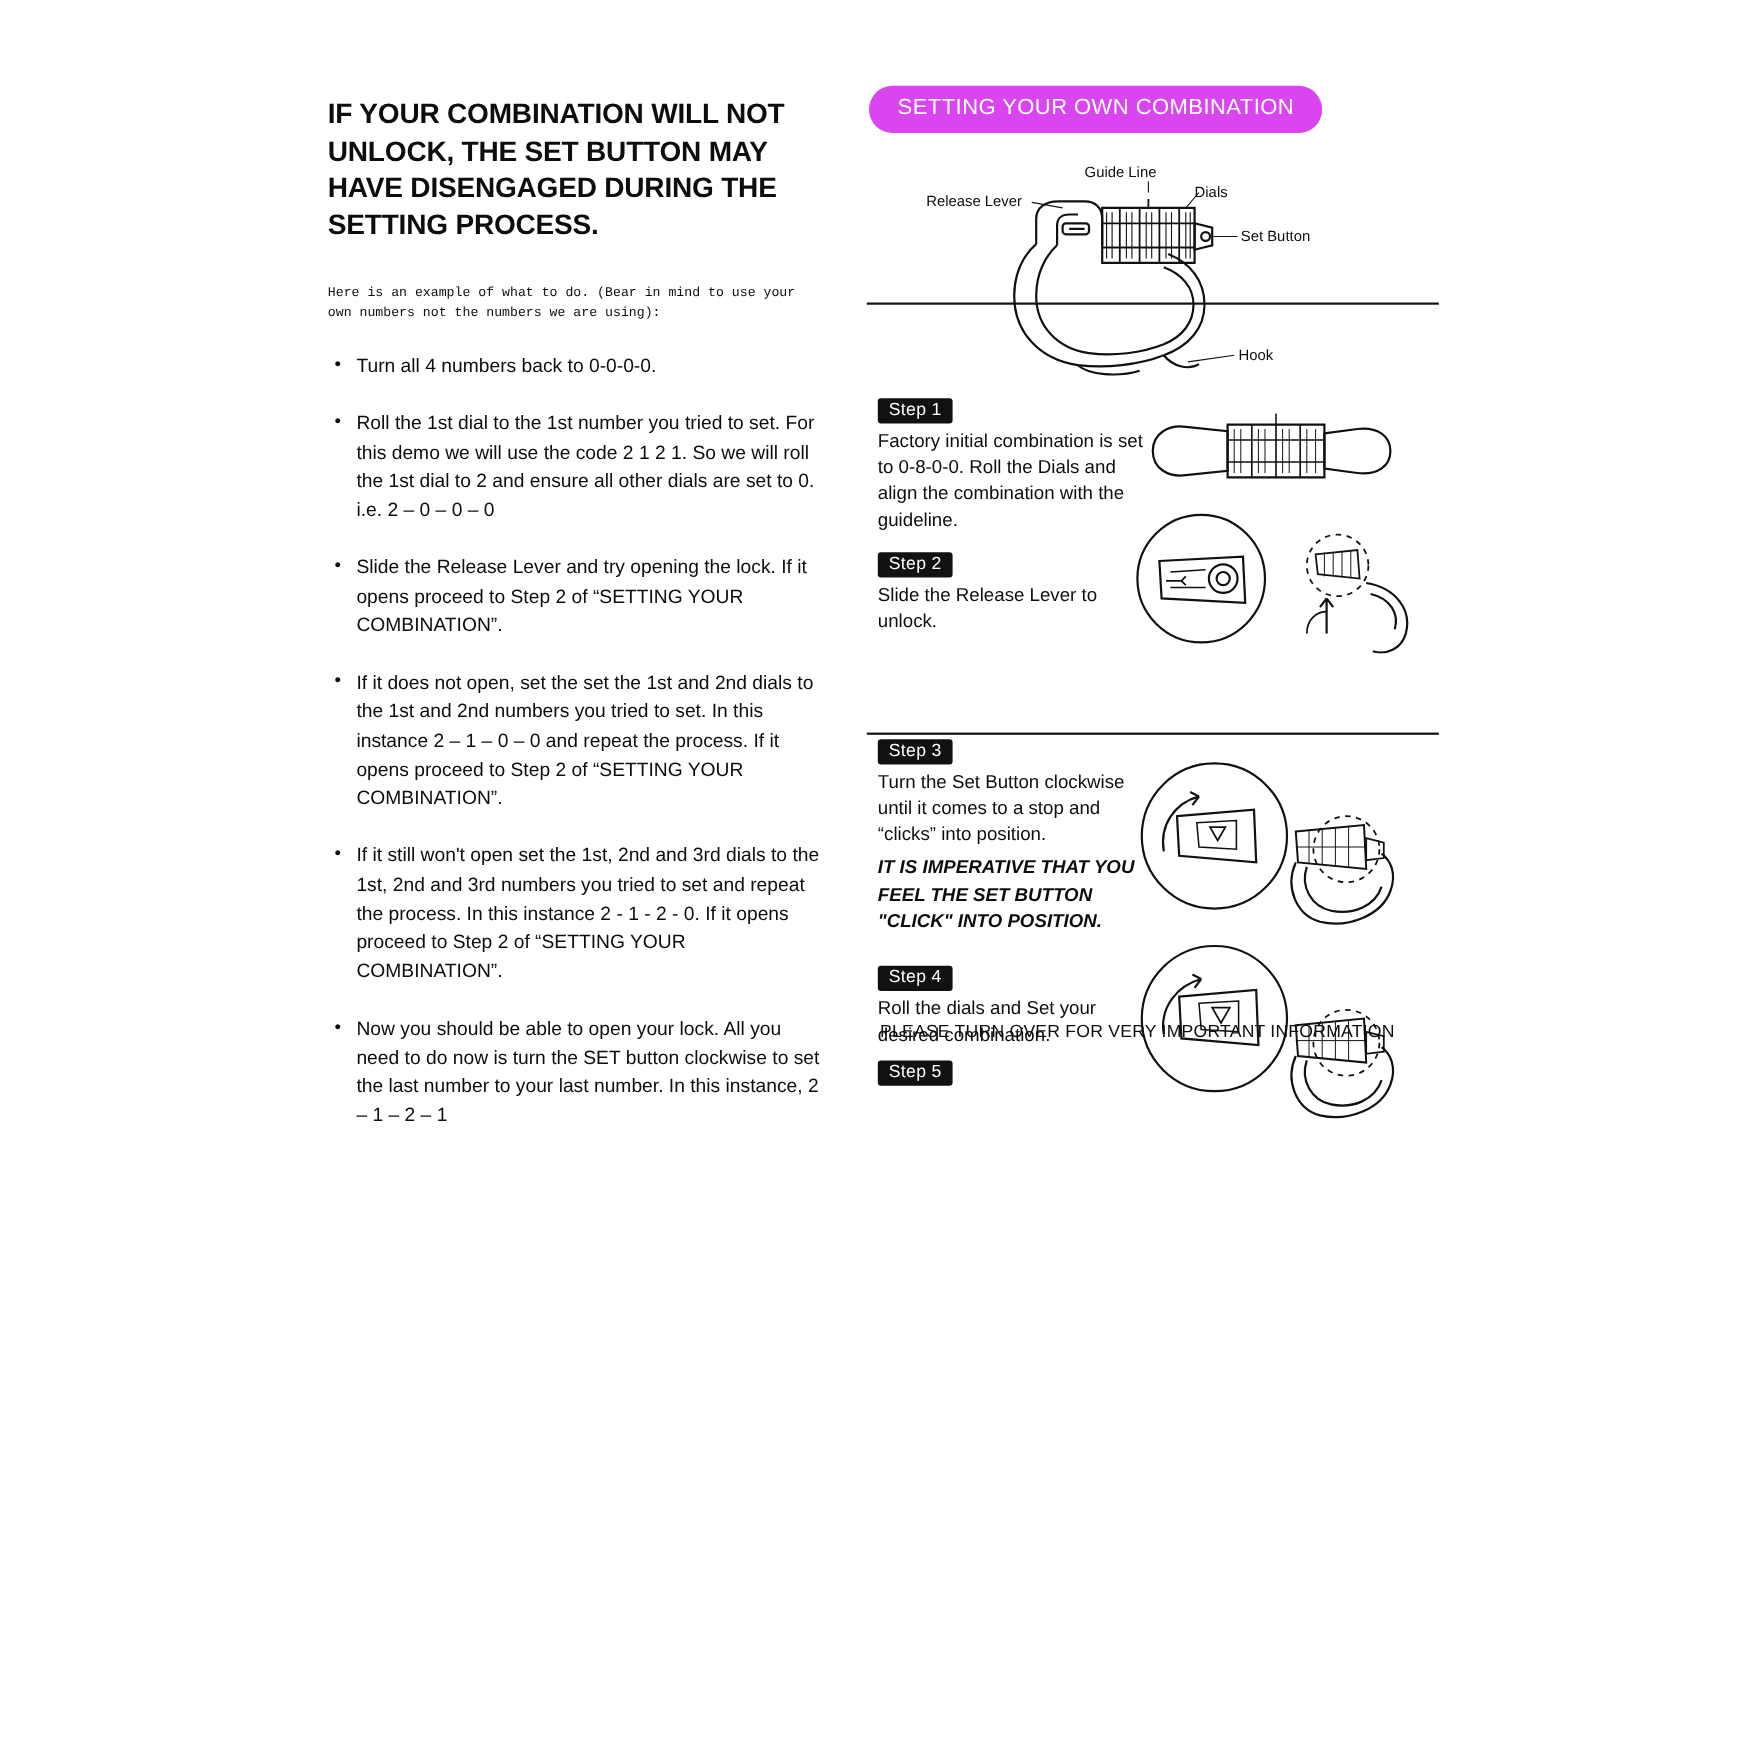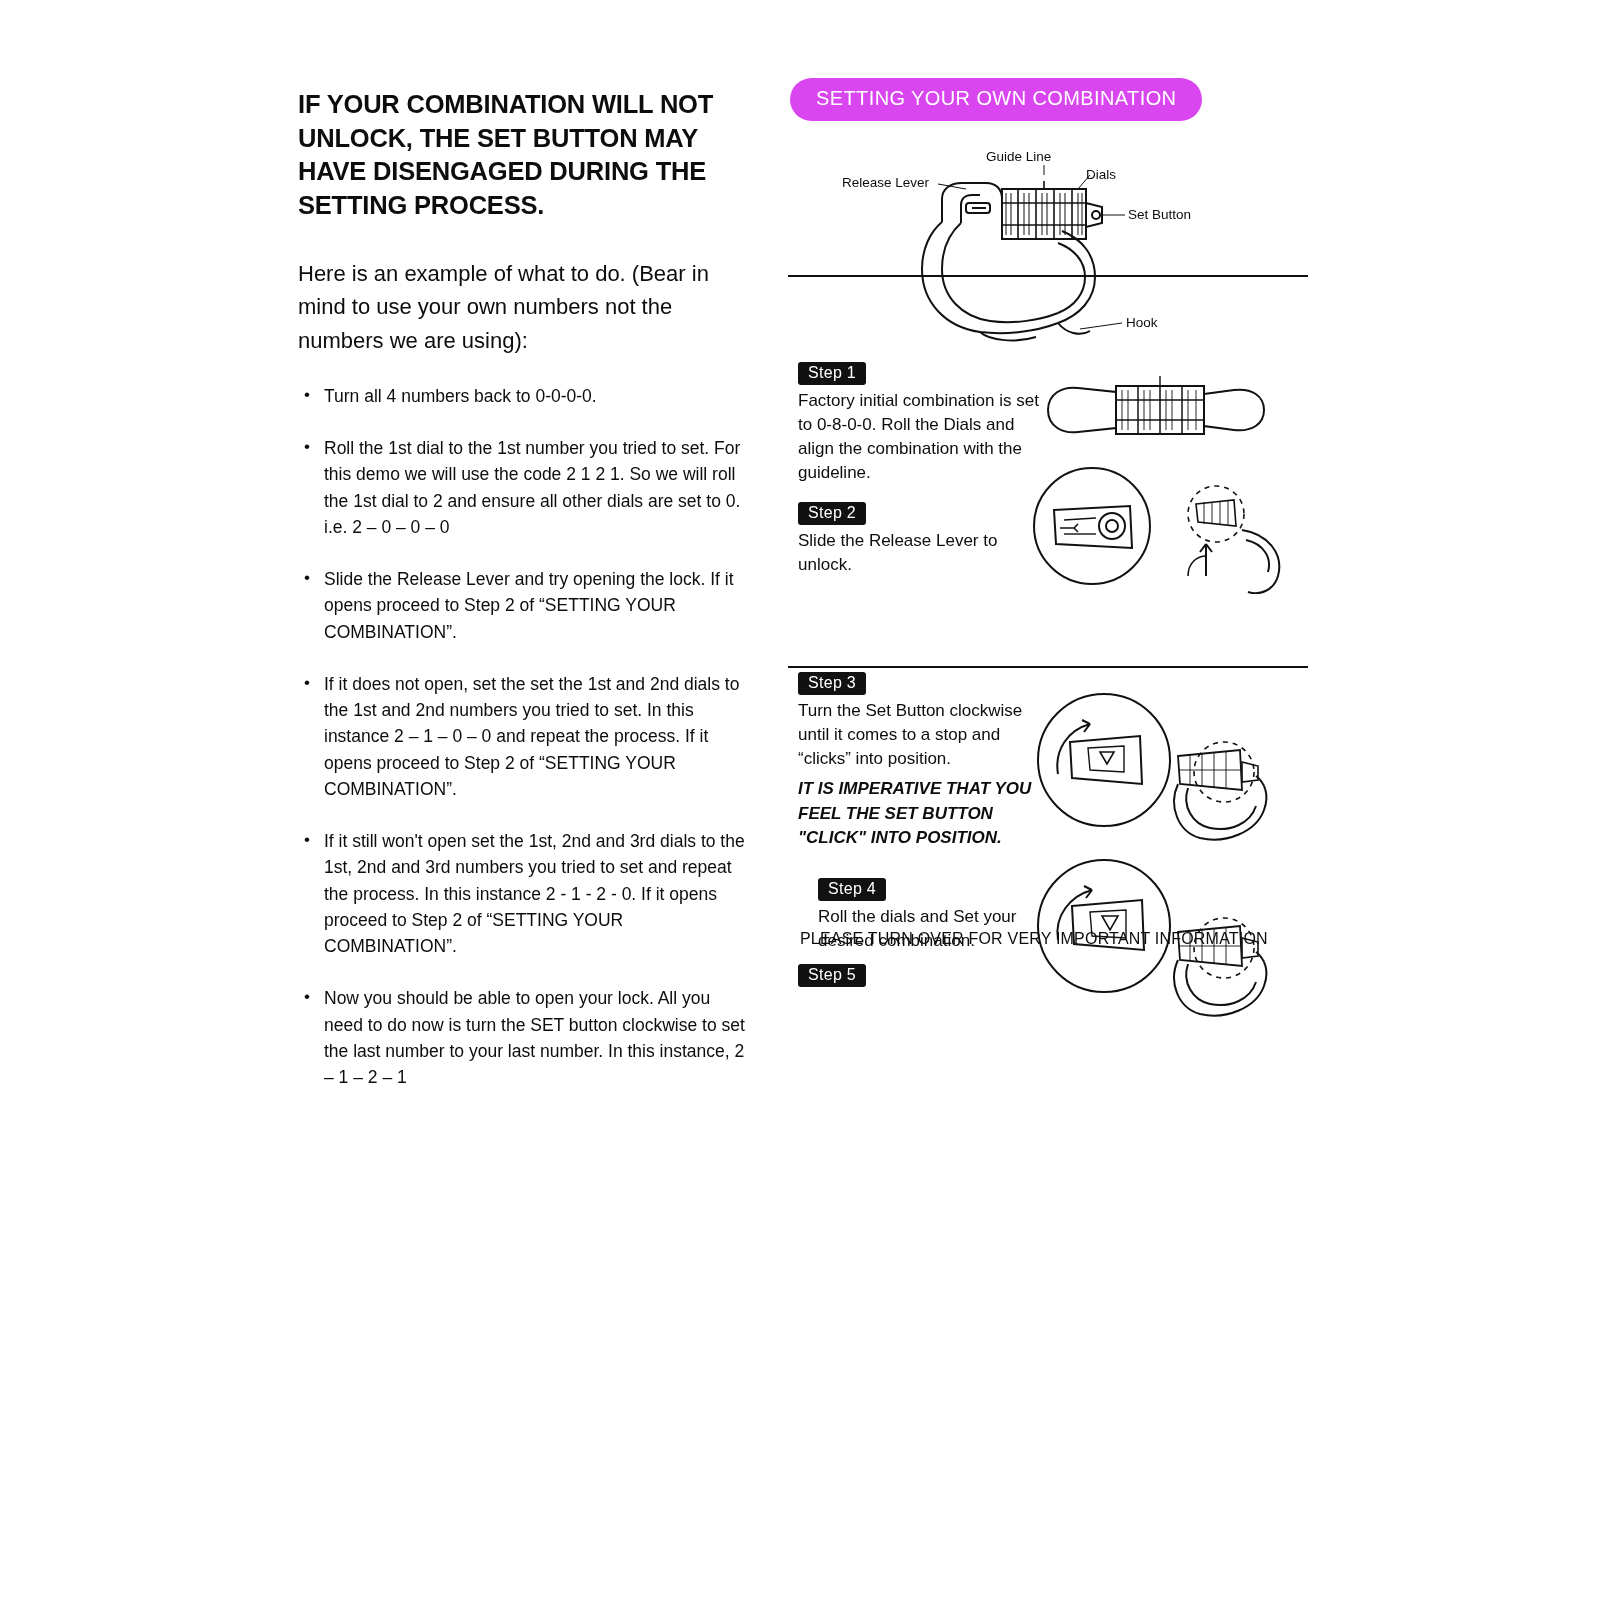--- a/index.html
+++ b/index.html
@@ -30,23 +30,24 @@
     width: 452px;
   }
   .main-heading {
     font-size: 25.5px;
     font-weight: bold;
     line-height: 1.32;
     letter-spacing: -0.2px;
     margin: 0 0 34px 0;
   }
   .intro-para {
-    font-size: 22px;
+    font-size: 12px;
     line-height: 1.52;
     margin: 0 0 26px 0;
+    font-family: Liberation Mono, monospace;
   }
   .bullet-list {
     margin: 0;
     padding: 0;
     list-style: none;
   }
   .bullet-item {
     position: relative;
     padding-left: 26px;
     font-size: 17.5px;
@@ -325,21 +326,21 @@
               <line x1="150" y1="84" x2="214" y2="84"></line>
             </g>
             <path d="M214 76 L230 80 L230 94 L214 96 Z" stroke-width="1.6"></path>
 
             <path d="M150 98 C140 120 150 146 172 152 C198 158 228 146 236 124 C242 108 236 96 228 90"></path>
             <path d="M160 102 C154 120 164 138 182 142 C202 146 222 138 228 120"></path>
           </g>
         </svg>
       </div>
 
-      <div class="step-block" style="position:absolute; left:8px; top:522px;margin-left:20px;">
+      <div class="step-block" style="position:absolute; left:8px; top:522px;">
         <span class="step-badge">Step 4</span>
         <p class="step-text">Roll the dials and Set your desired combination.</p>
       </div>
 
       <div class="fig" style="left:238px; top:500px;">
         <svg width="280" height="180" viewBox="0 0 280 180">
           <g fill="none" stroke="#111" stroke-width="2">
             <circle cx="76" cy="70" r="66"></circle>
             <path d="M44 50 L114 44 L116 94 L46 88 Z"></path>
             <path d="M62 56 L98 54 L98 82 L64 80 Z" stroke-width="1.4"></path>

